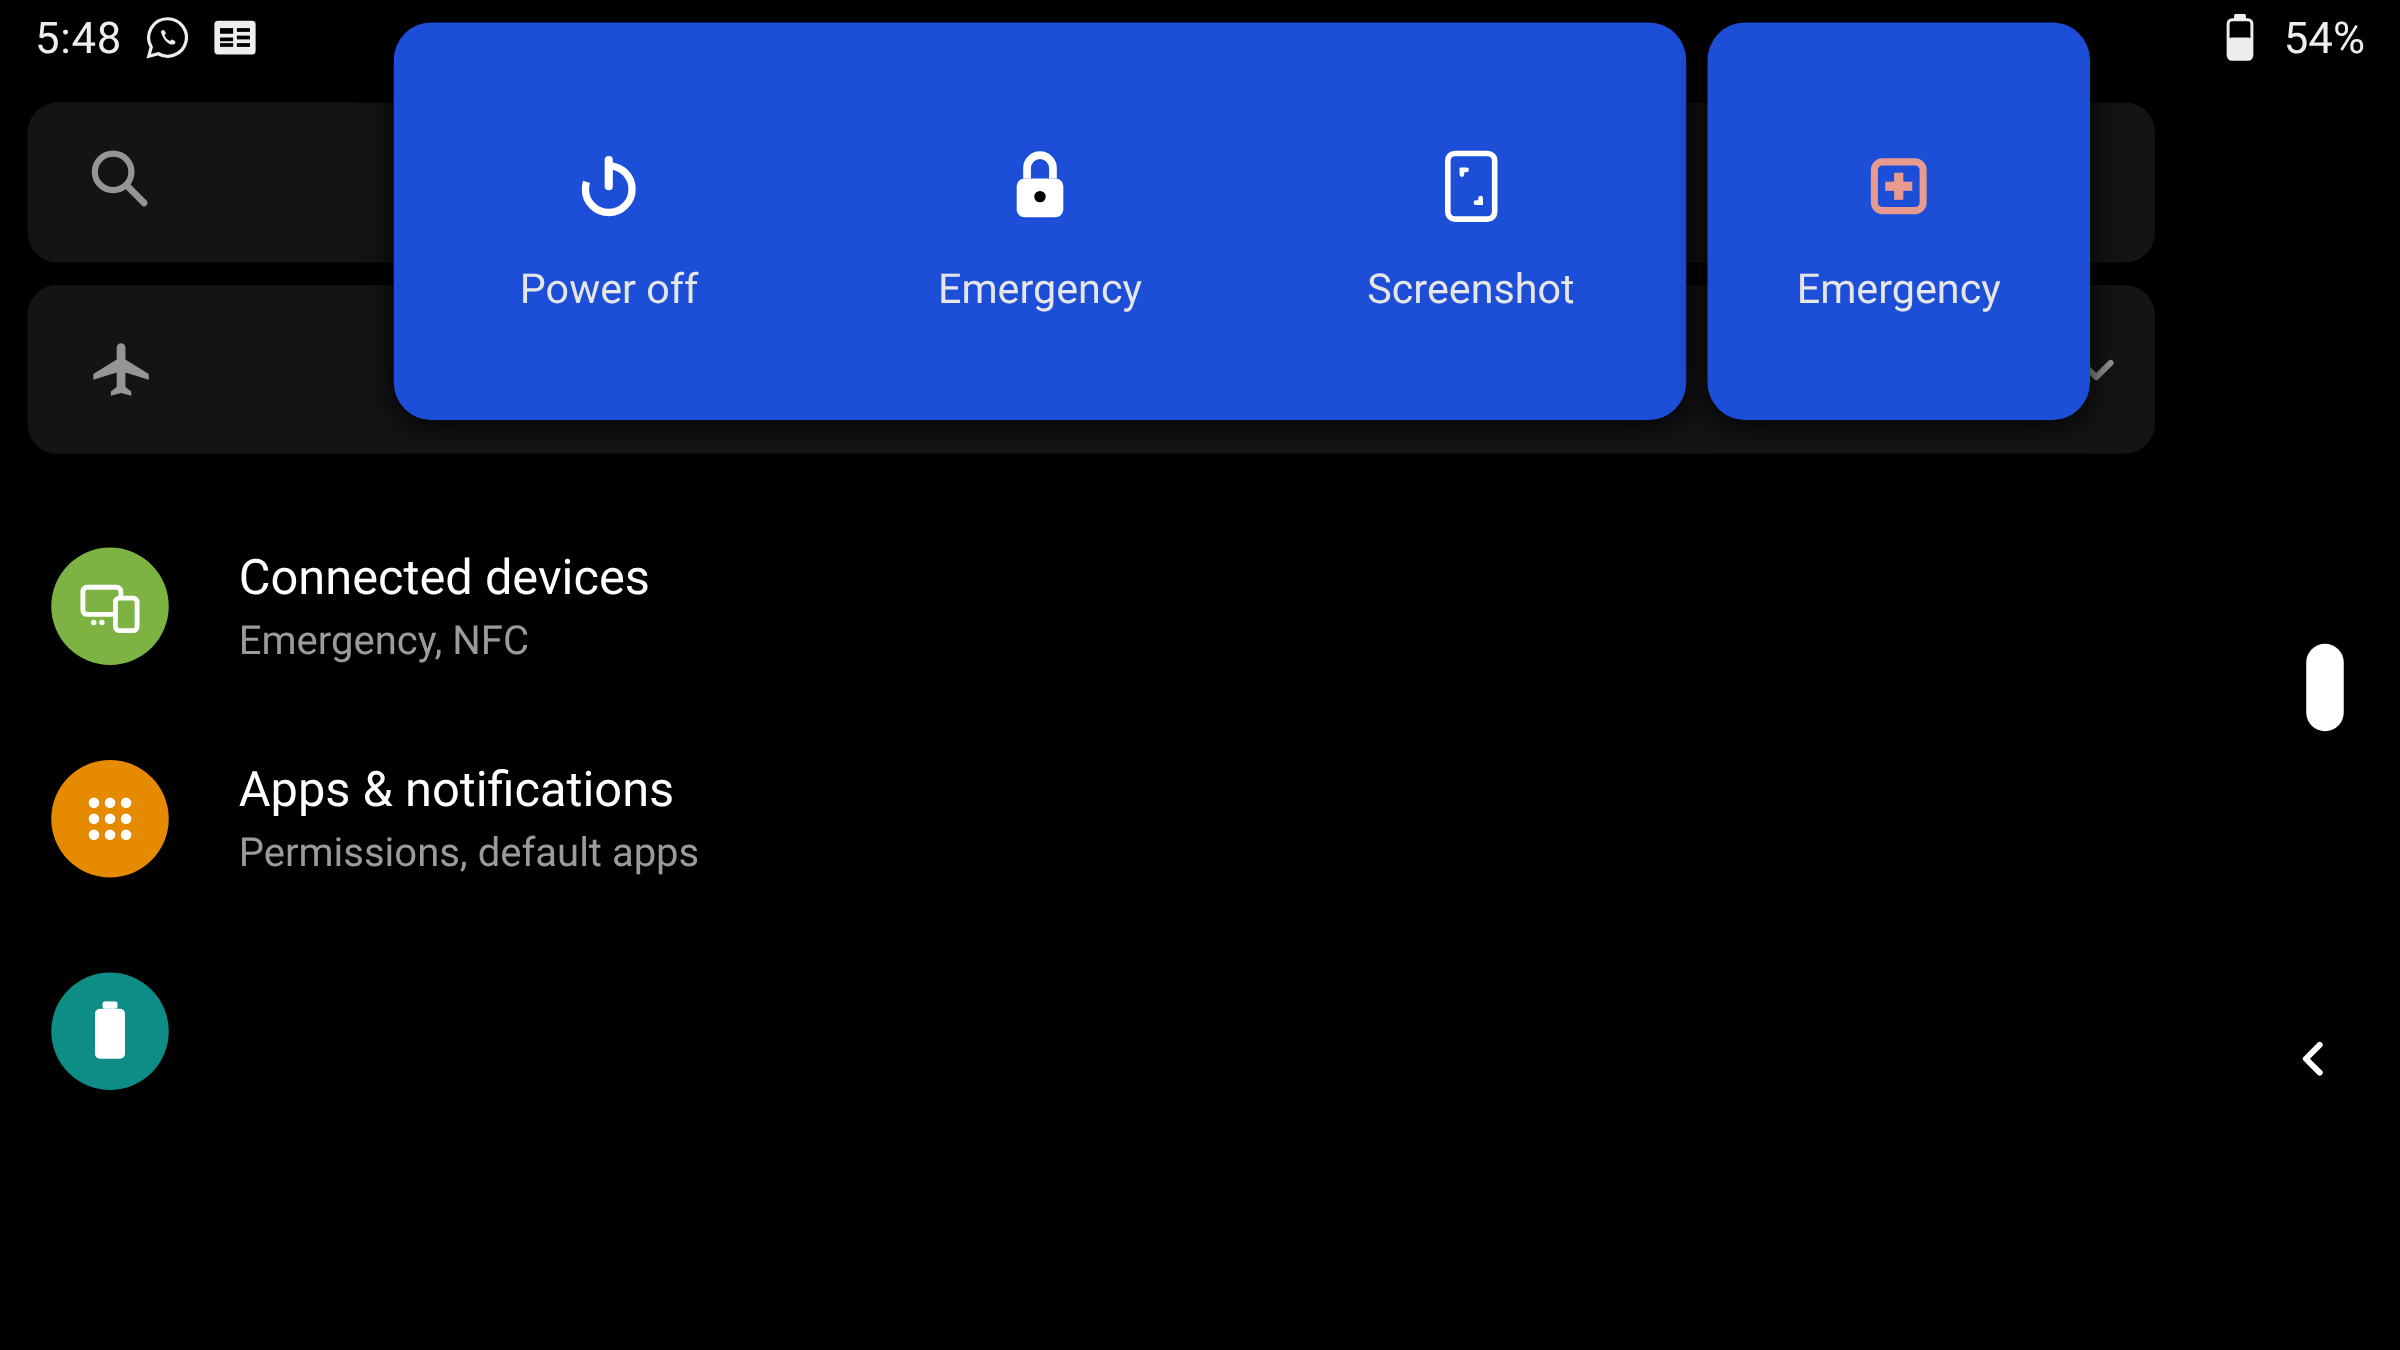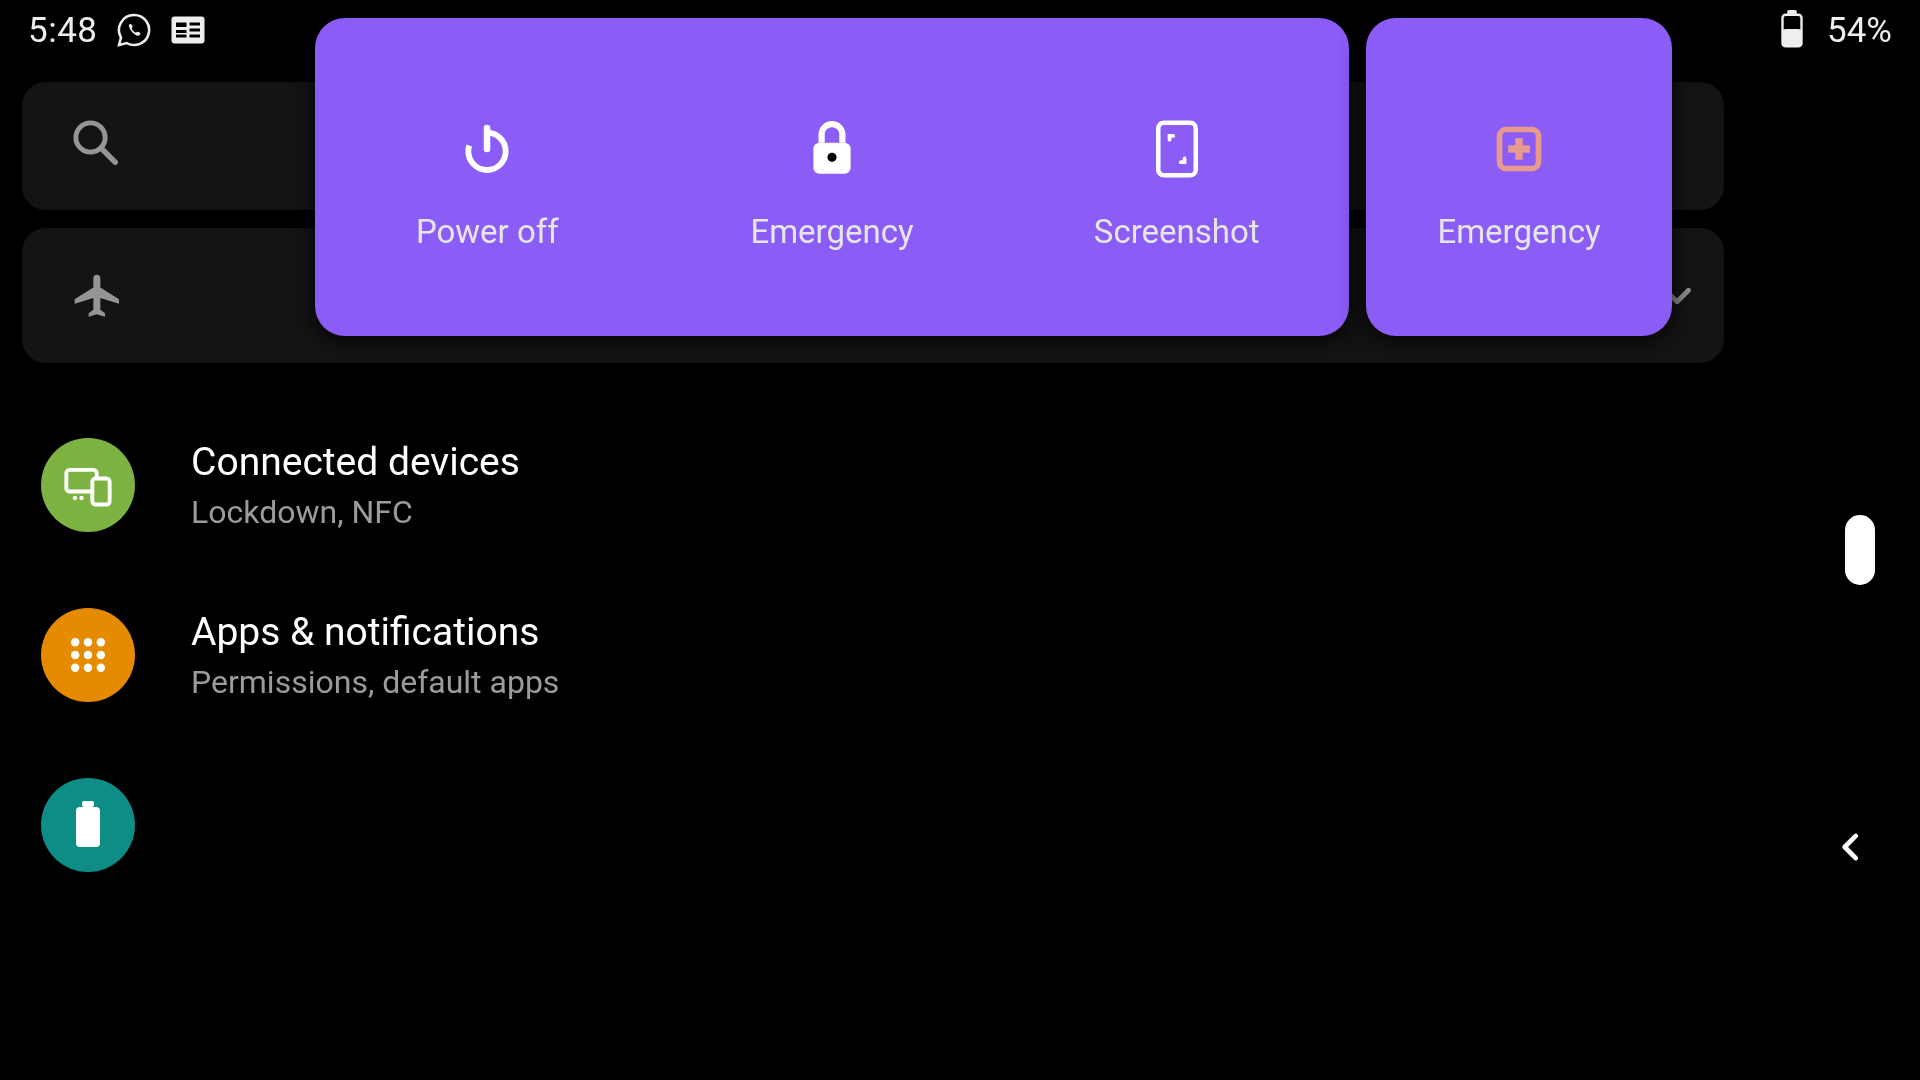--- a/index.html
+++ b/index.html
@@ -20,21 +20,21 @@
       top: 0; left: 0; right: 0;
       height: 60px;
       display: flex;
       align-items: center;
       justify-content: space-between;
       padding: 0 28px;
       font-size: 35px;
       color: #eeeeee;
     }
     .status-left { display: flex; align-items: center; gap: 18px; }
-    .status-right { display: flex; align-items: flex-start; gap: 22px; }
+    .status-right { display: flex; align-items: center; gap: 22px; }
     .clock { font-weight: 400; letter-spacing: 0.5px; }
     .status-icon, .battery-icon, .wa-icon, .news-icon { display: inline-flex; }
 
     
     .bg-card {
       position: absolute;
       background: #2c2c2c;
       border-radius: 24px;
       opacity: 0.45;
     }
@@ -60,21 +60,21 @@
       position: absolute;
       top: 273px; right: 220px;
       opacity: 0.55;
     }
 
     
     .power-card {
       position: absolute;
       top: 18px;
       height: 318px;
-      background: #8b5cf6;
+      background: #1d4ed8;
       border-radius: 30px;
       box-shadow: 0 4px 24px rgba(0,0,0,0.9);
     }
     .power-group-left {
       left: 315px;
       width: 1034px;
       display: flex;
       align-items: flex-start;
     }
     .power-group-right {
@@ -250,21 +250,21 @@
       <svg width="52" height="52" viewBox="0 0 24 24" fill="none">
             <rect x="2" y="5" width="14" height="10" rx="1.5" stroke="#fff" stroke-width="1.8"></rect>
             <rect x="14" y="9" width="8" height="12" rx="1.5" stroke="#fff" stroke-width="1.8" fill="#7cb342"></rect>
             <circle cx="6" cy="18" r="1" fill="#fff"></circle>
             <circle cx="9" cy="18" r="1" fill="#fff"></circle>
           </svg>
     </div>
       </div>
     <div class="row-text">
       <div class="title">Connected devices</div>
-      <div class="subtitle">Lockdown, NFC</div>
+      <div class="subtitle">Emergency, NFC</div>
     </div>
   </div>
 
   <div class="row">
     <div class="icon-wrap">
         <div class="row-icon ic-apps">
       <svg width="44" height="44" viewBox="0 0 24 24" fill="#fff">
             <circle cx="5" cy="5" r="2.3"></circle>
             <circle cx="12" cy="5" r="2.3"></circle>
             <circle cx="19" cy="5" r="2.3"></circle>

